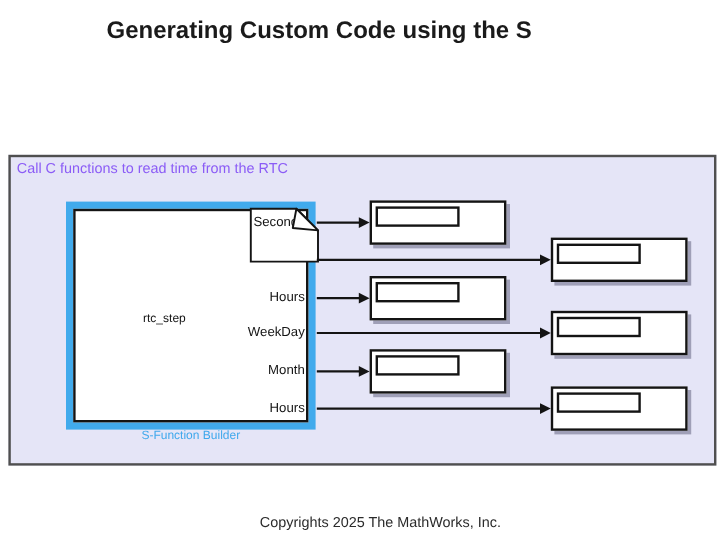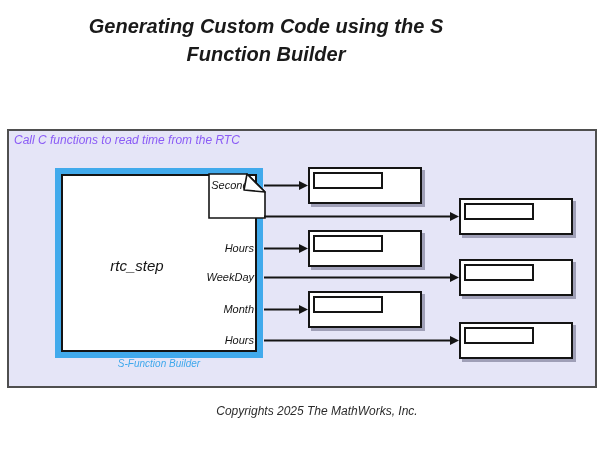--- a/index.html
+++ b/index.html
@@ -1,39 +1,39 @@
 <!DOCTYPE html>
 <html style="--selection-blue: #41AAEC; --block-label-blue: #3FA8EC; --canvas-fill: #E5E5F7;"><head>
 <meta charset="utf-8">
 <style>
   html,body{margin:0;padding:0;background:#fff;}
   #stage{
     position:relative;width:607px;height:452px;background:#ffffff;
-    font-family:"Liberation Sans",sans-serif;overflow:hidden;font-style:italic;
+    font-family:"Liberation Sans",sans-serif;overflow:hidden;
   }
   .title{
     position:absolute;left:66px;top:12px;width:400px;text-align:center;
     font-size:20px;font-weight:bold;line-height:28px;color:#1a1a1a;
   }
   .canvas-area{
     position:absolute;left:7px;top:129px;width:586px;height:255px;
     background:var(--canvas-fill,#E5E5F7);border:2px solid #4f4f4f;z-index:1;
   }
   .canvas-caption{
     position:absolute;left:14px;top:133px;font-size:12px;line-height:15px;
     color:#8b5cf6;z-index:4;white-space:nowrap;
   }
   .sfb-block{
     position:absolute;left:61px;top:174px;width:192px;height:174px;
     background:#ffffff;border:2px solid #141414;
     box-shadow:0 0 0 6px var(--selection-blue,#41AAEC);z-index:2;
   }
   .sfb-name{
     position:absolute;left:87px;top:259px;width:100px;text-align:center;
-    font-size:15px;line-height:13px;color:#141414;z-index:4;
+    font-size:10px;line-height:13px;color:#141414;z-index:4;
   }
   .sfb-caption{
     position:absolute;left:59px;top:357px;width:200px;text-align:center;
     font-size:10px;line-height:14px;color:var(--block-label-blue,#3FA8EC);
     z-index:4;
   }
   .port-label{
     position:absolute;left:144px;width:110px;text-align:right;
     font-size:11px;line-height:13px;color:#141414;z-index:4;white-space:nowrap;
   }
@@ -42,32 +42,31 @@
     border:2px solid #141414;box-shadow:3px 3px 0 rgba(90,90,120,0.5);z-index:2;
   }
   .display-value{
     position:absolute;left:3px;top:3px;width:66px;height:13px;
     background:#ffffff;border:2px solid #141414;font-size:10px;line-height:13px;
     text-align:center;color:#141414;
   }
   .svg-layer{position:absolute;left:0;top:0;z-index:3;}
   .svg-layer-over{position:absolute;left:0;top:0;z-index:5;}
   .copyright{
-    position:absolute;left:167px;top:404px;width:300px;text-align:center;
+    position:absolute;left:167px;top:428px;width:300px;text-align:center;
     font-size:12px;line-height:14px;color:#2b2b2b;
   }
 </style>
 </head>
 <body>
 
 <div id="stage">
 
   <div class="title">
     <div>Generating Custom Code using the S</div>
-    <div>Function Builder</div>
   </div>
 
   <div class="canvas-area"></div>
   <div class="canvas-caption">Call C functions to read time from the RTC</div>
 
   <div class="sfb-block"></div>
   <div class="sfb-name">rtc_step</div>
   <div class="sfb-caption">S-Function Builder</div>
 
   <div class="port-label" style="top:179px">Seconds</div>

